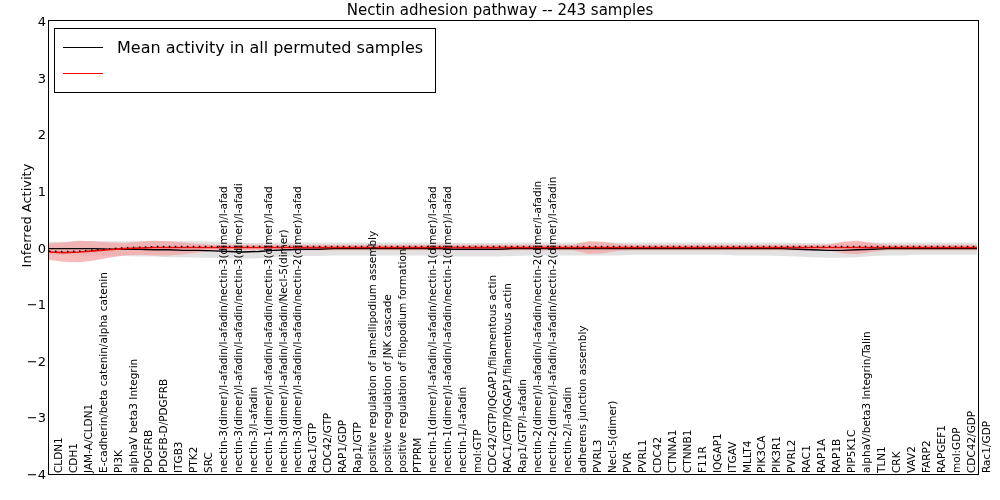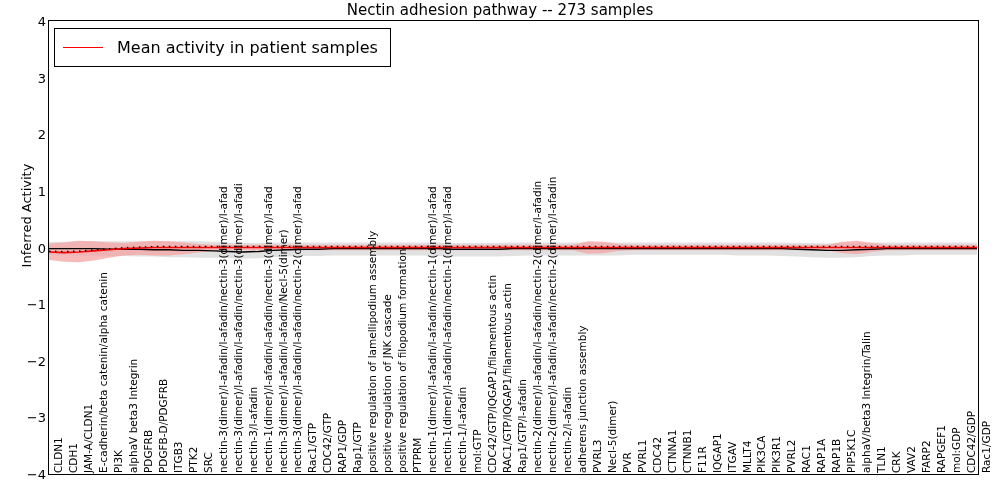--- a/index.html
+++ b/index.html
@@ -134,21 +134,21 @@
     color: #000;
     white-space: nowrap;
   }
   svg { display: block; }
 </style>
 </head>
 <body>
 
 <div id="root">
 
-  <div id="chart-title">Nectin adhesion pathway -- 273 samples</div>
+  <div id="chart-title">Nectin adhesion pathway -- 243 samples</div>
 
   <div id="ylabel">Inferred Activity</div>
 
   <div id="yticks-layer">
       <div class="ytick-label" style="top: 21px;">4</div>
       <div class="ytick-mark" style="top: 21px;"></div>
       <div class="ytick-mark-r" style="top: 21px;"></div>
       <div class="ytick-label" style="top: 77.625px;">3</div>
       <div class="ytick-mark" style="top: 77.625px;"></div>
       <div class="ytick-mark-r" style="top: 77.625px;"></div>
@@ -311,18 +311,21 @@
       <div class="xtick-label" style="left: 906px; top: 473px;">VAV2</div>
       <div class="xtick-label" style="left: 921px; top: 473px;">FARP2</div>
       <div class="xtick-label" style="left: 936px; top: 473px;">RAPGEF1</div>
       <div class="xtick-label" style="left: 951px; top: 473px;">mol:GDP</div>
       <div class="xtick-label" style="left: 966px; top: 473px;">CDC42/GDP</div>
       <div class="xtick-label" style="left: 981px; top: 473px;">Rac1/GDP</div>
     </div>
 
   <div id="legend">
     <div class="legend-row">
+      <span class="legend-swatch" style="border-top-color: rgb(0, 0, 0);"></span>
+      <span class="legend-text">Mean activity in all permuted samples</span>
+    </div>
+    <div class="legend-row">
       <span class="legend-swatch" style="border-top-color: rgb(255, 0, 0);"></span>
-      <span class="legend-text">Mean activity in patient samples</span>
     </div>
   </div>
 
 </div>
 
 </body></html>

